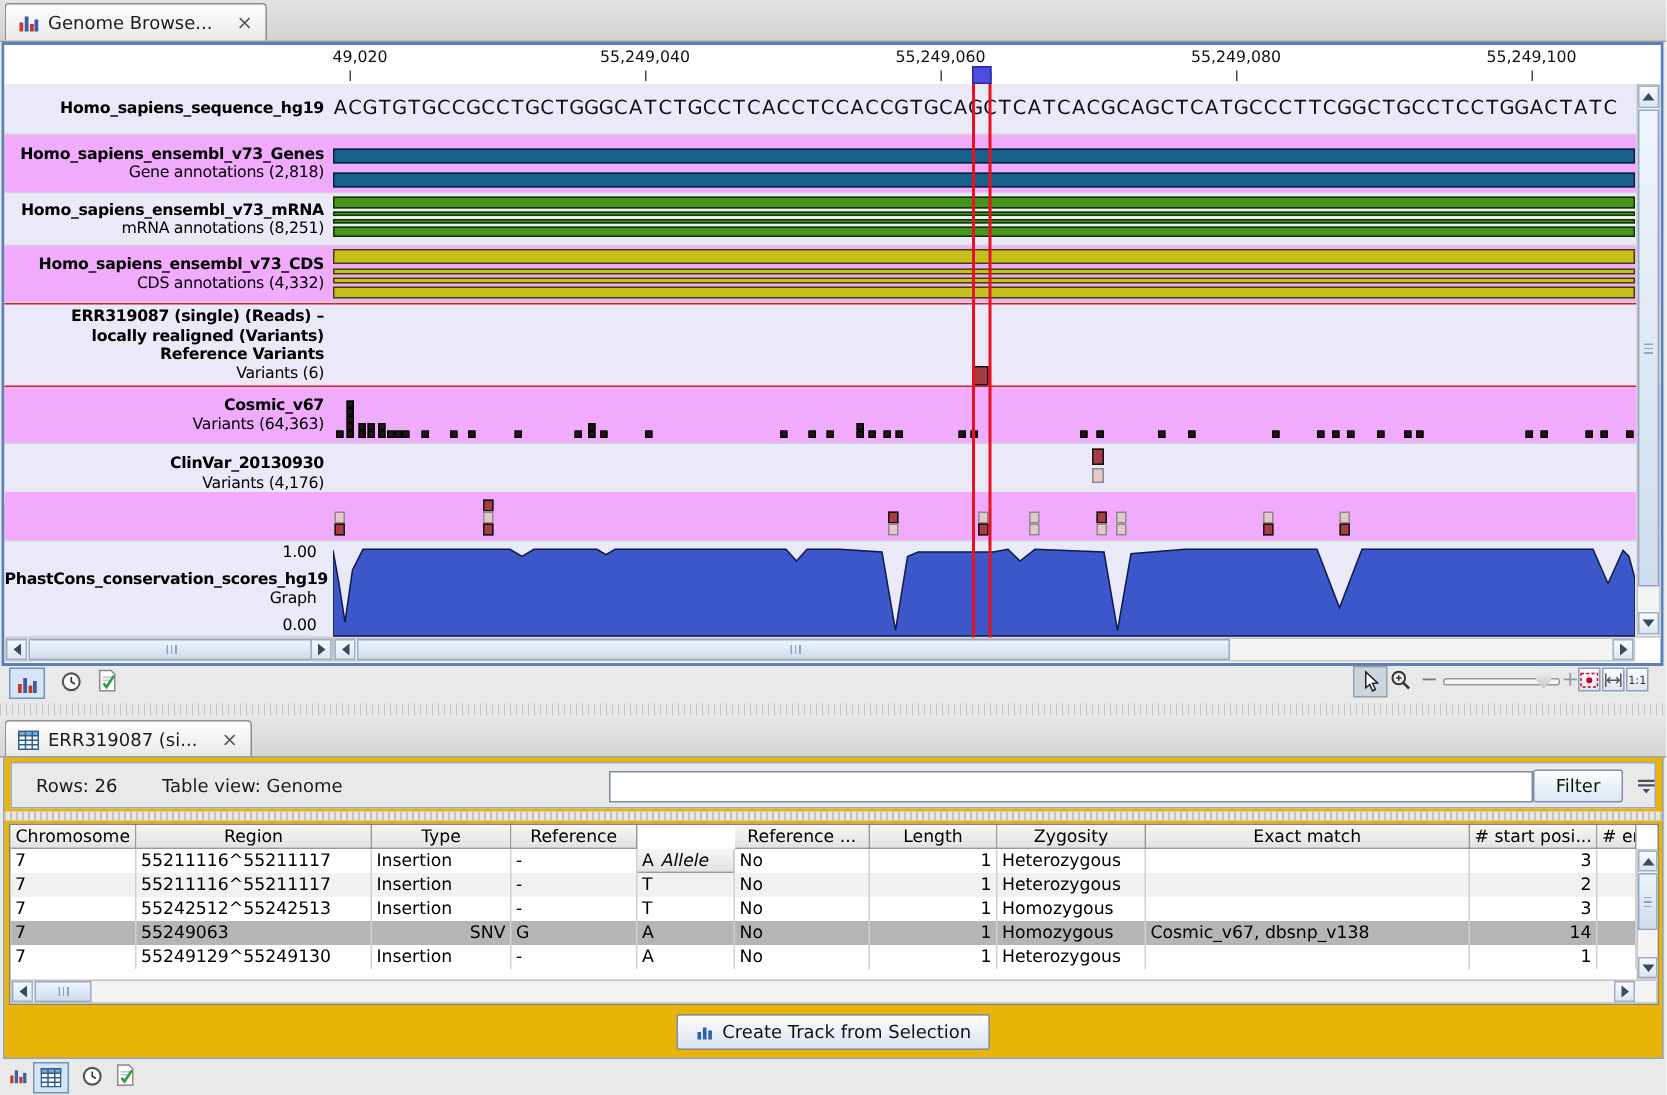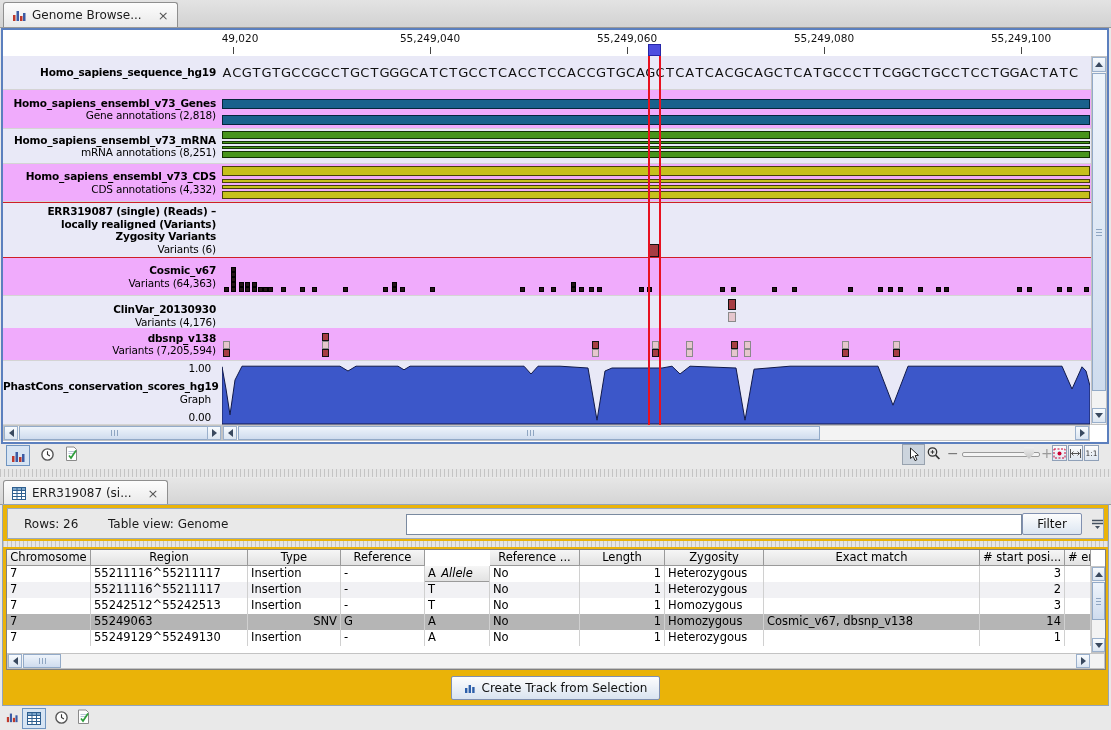--- a/index.html
+++ b/index.html
@@ -143,21 +143,21 @@
             <div class="gbar" style="top: 2px; height: 10px; background: rgb(198, 192, 28); border-color: rgb(69, 64, 10);"></div>
             <div class="gbar" style="top: 15px; height: 4px; background: rgb(198, 192, 28); border-color: rgb(69, 64, 10);"></div>
             <div class="gbar" style="top: 21px; height: 4px; background: rgb(198, 192, 28); border-color: rgb(69, 64, 10);"></div>
             <div class="gbar" style="top: 27px; height: 8px; background: rgb(198, 192, 28); border-color: rgb(69, 64, 10);"></div>
           </div>
         </div>
         <div class="trow lav redb" style="top: 172px; height: 56px;">
           <div class="tlab">
             <div class="b">ERR319087 (single) (Reads) –</div>
             <div class="b">locally realigned (Variants)</div>
-            <div class="b">Zygosity Variants</div>
+            <div class="b">Reference Variants</div>
             <div>Variants (6)</div>
           </div>
           <div class="tcont">
             <div class="vmark dark" style="left: 426px; top: 41px; width: 11px; height: 13px;"></div>
           </div>
         </div>
         <div class="trow wht" style="top: 228px; height: 38px;">
           <div class="tlab">
             <div class="b">Cosmic_v67</div>
             <div>Variants (64,363)</div>
@@ -219,24 +219,20 @@
           <div class="tlab">
             <div class="b">ClinVar_20130930</div>
             <div>Variants (4,176)</div>
           </div>
           <div class="tcont">
             <div class="vmark dark" style="left: 506px; top: 3px; width: 8px; height: 11px;"></div>
             <div class="vmark light" style="left: 506px; top: 16px; width: 8px; height: 10px;"></div>
           </div>
         </div>
         <div class="trow wht" style="top: 298px; height: 33px;">
-          <div class="tlab">
-            <div class="b">dbsnp_v138</div>
-            <div>Variants (7,205,594)</div>
-          </div>
           <div class="tcont">
             <div class="vmark light" style="left: 1px; top: 13px; width: 7px; height: 8px;"></div>
             <div class="vmark dark" style="left: 1px; top: 21px; width: 7px; height: 8px;"></div>
             <div class="vmark dark" style="left: 100px; top: 5px; width: 7px; height: 8px;"></div>
             <div class="vmark light" style="left: 100px; top: 13px; width: 7px; height: 8px;"></div>
             <div class="vmark dark" style="left: 100px; top: 21px; width: 7px; height: 8px;"></div>
             <div class="vmark dark" style="left: 370px; top: 13px; width: 7px; height: 8px;"></div>
             <div class="vmark light" style="left: 370px; top: 21px; width: 7px; height: 8px;"></div>
             <div class="vmark light" style="left: 430px; top: 13px; width: 7px; height: 8px;"></div>
             <div class="vmark dark" style="left: 430px; top: 21px; width: 7px; height: 8px;"></div>

